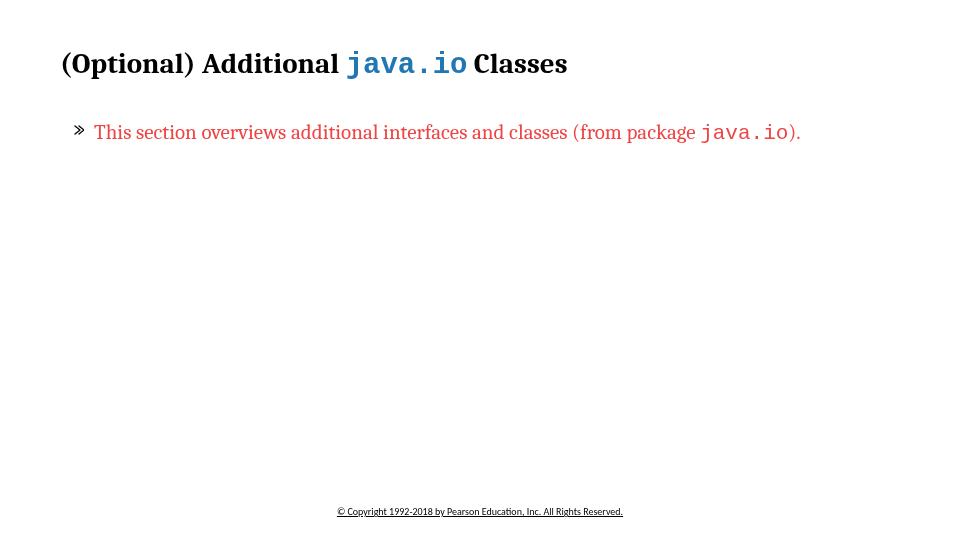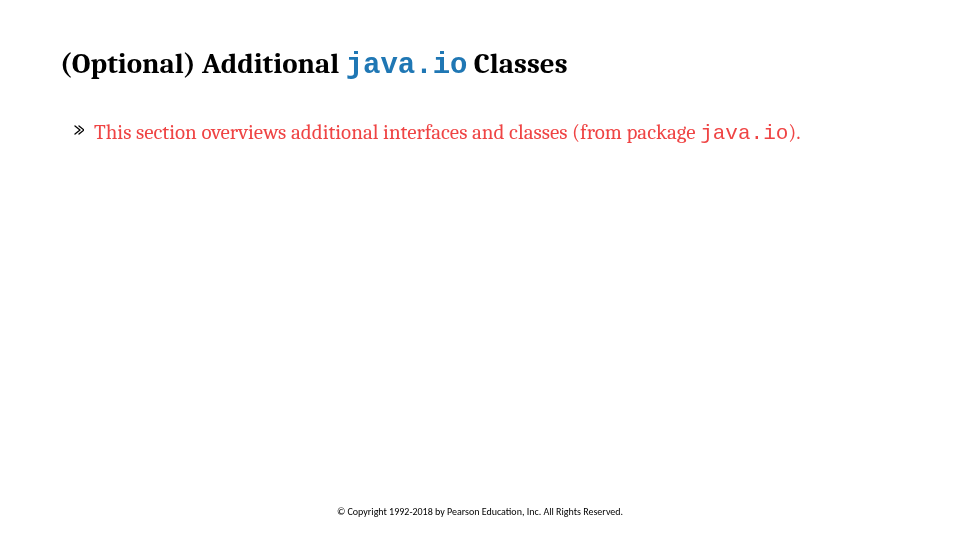--- a/index.html
+++ b/index.html
@@ -45,20 +45,21 @@
     font-family: Consolas, 'Courier New', monospace;
   }
   .footer {
     position: absolute;
     left: 0; right: 0;
     bottom: 22px;
     text-align: center;
     font-size: 10px;
     font-family: Calibri, Arial, sans-serif;
     color: #000;
+    text-decoration: underline;
   }
 </style>
 </head>
 <body>
 
 <div class="slide">
 
   <h1 class="title">
     <span>(Optional) Additional </span><span class="code">java.io</span><span> Classes</span>
   </h1>

